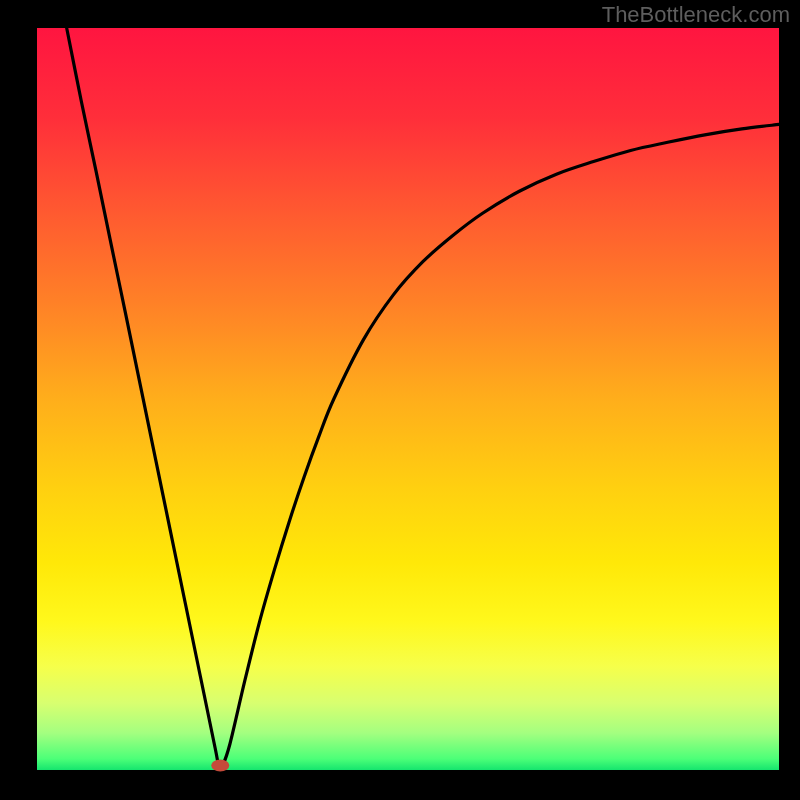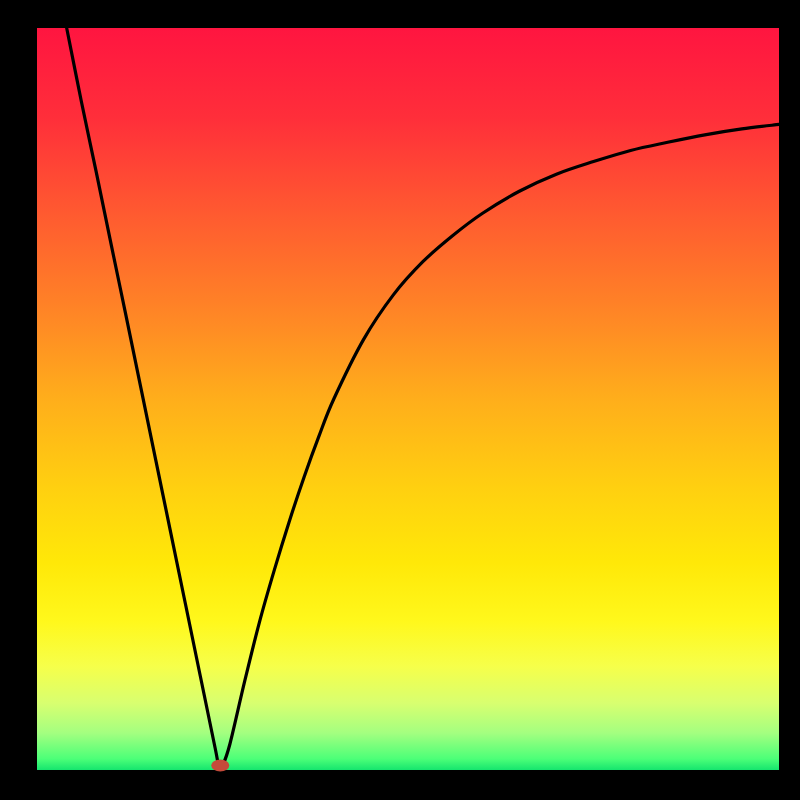--- a/index.html
+++ b/index.html
@@ -29,20 +29,21 @@
   svg {
     position: absolute;
     left: 0;
     top: 0;
   }
 </style>
 </head>
 <body>
 
 <div class="frame">
+  <div class="watermark">TheBottleneck.com</div>
   <svg id="chart-svg" width="800" height="800" viewBox="0 0 800 800">
     <defs>
       <linearGradient id="bg-grad" x1="0" y1="0" x2="0" y2="1">
           <stop offset="0%" stop-color="#ff1540"></stop>
           <stop offset="12%" stop-color="#ff2e3a"></stop>
           <stop offset="25%" stop-color="#ff5a30"></stop>
           <stop offset="38%" stop-color="#ff8426"></stop>
           <stop offset="50%" stop-color="#ffae1b"></stop>
           <stop offset="62%" stop-color="#ffd010"></stop>
           <stop offset="72%" stop-color="#ffe808"></stop>

